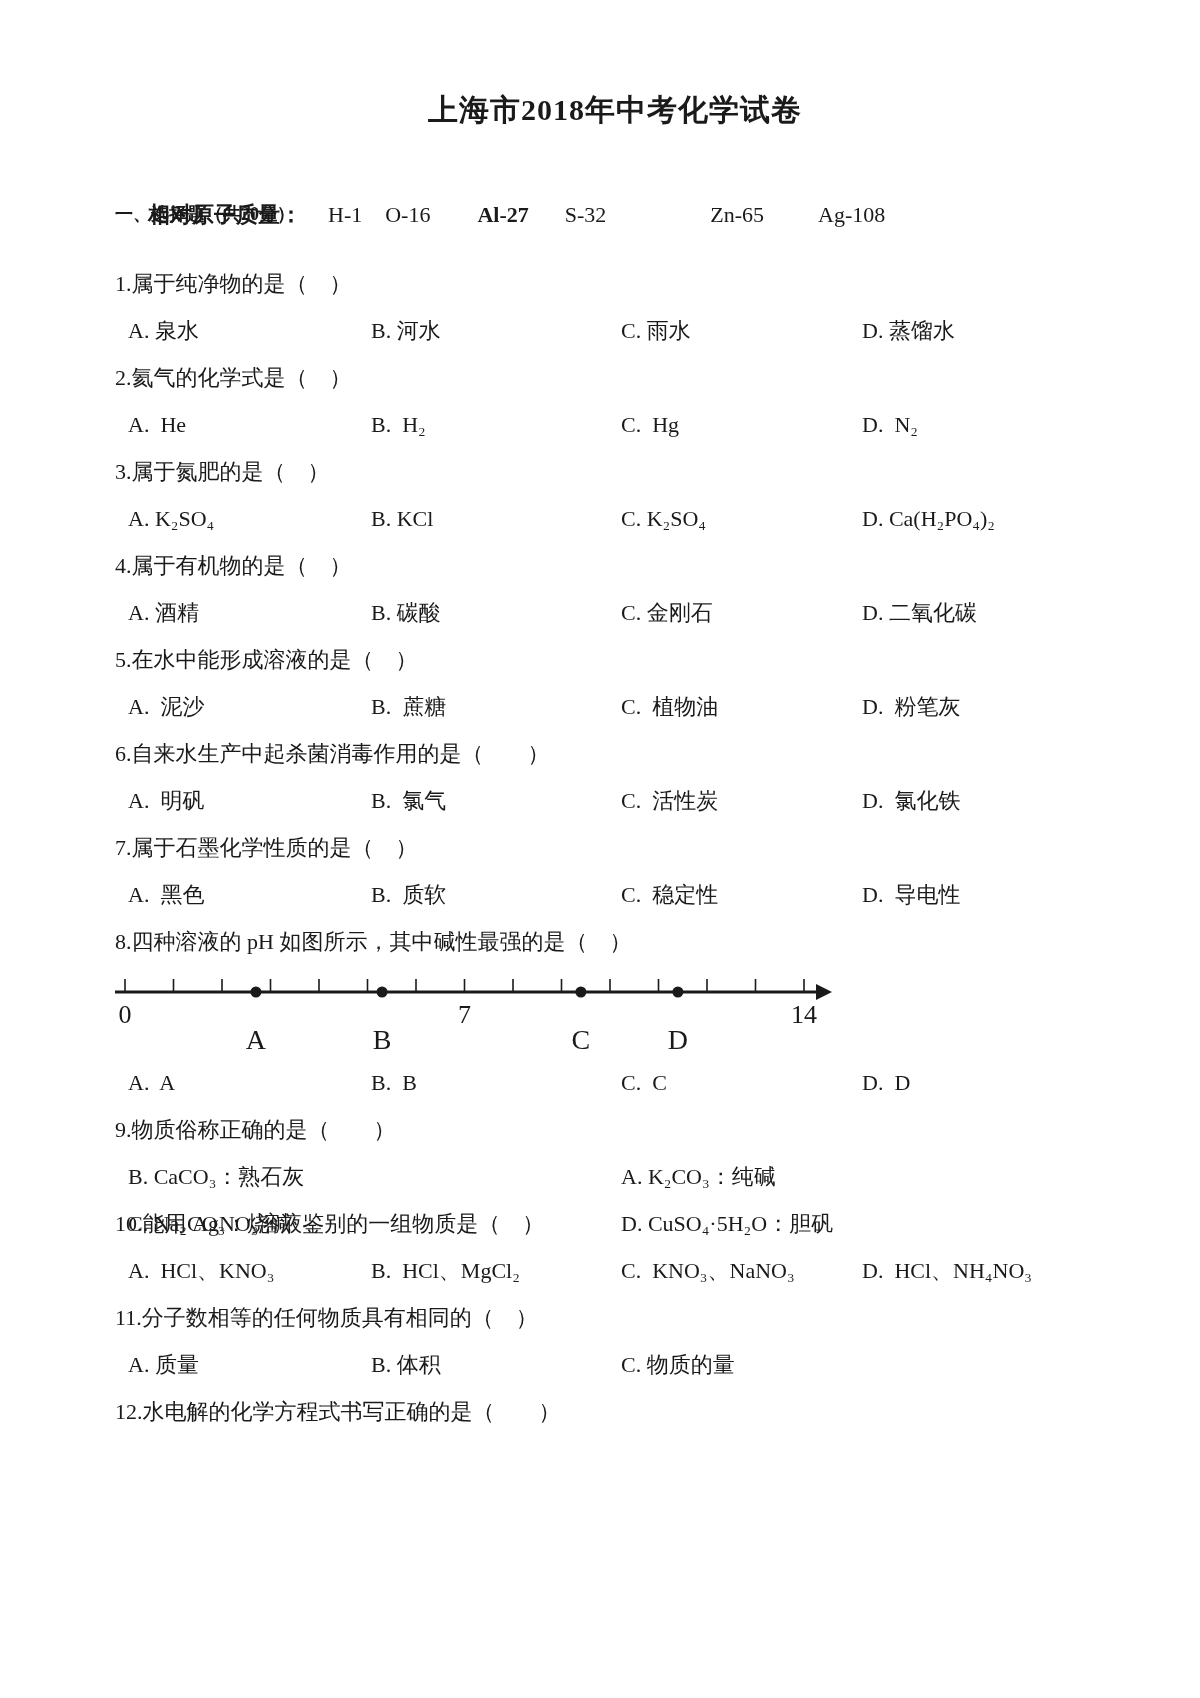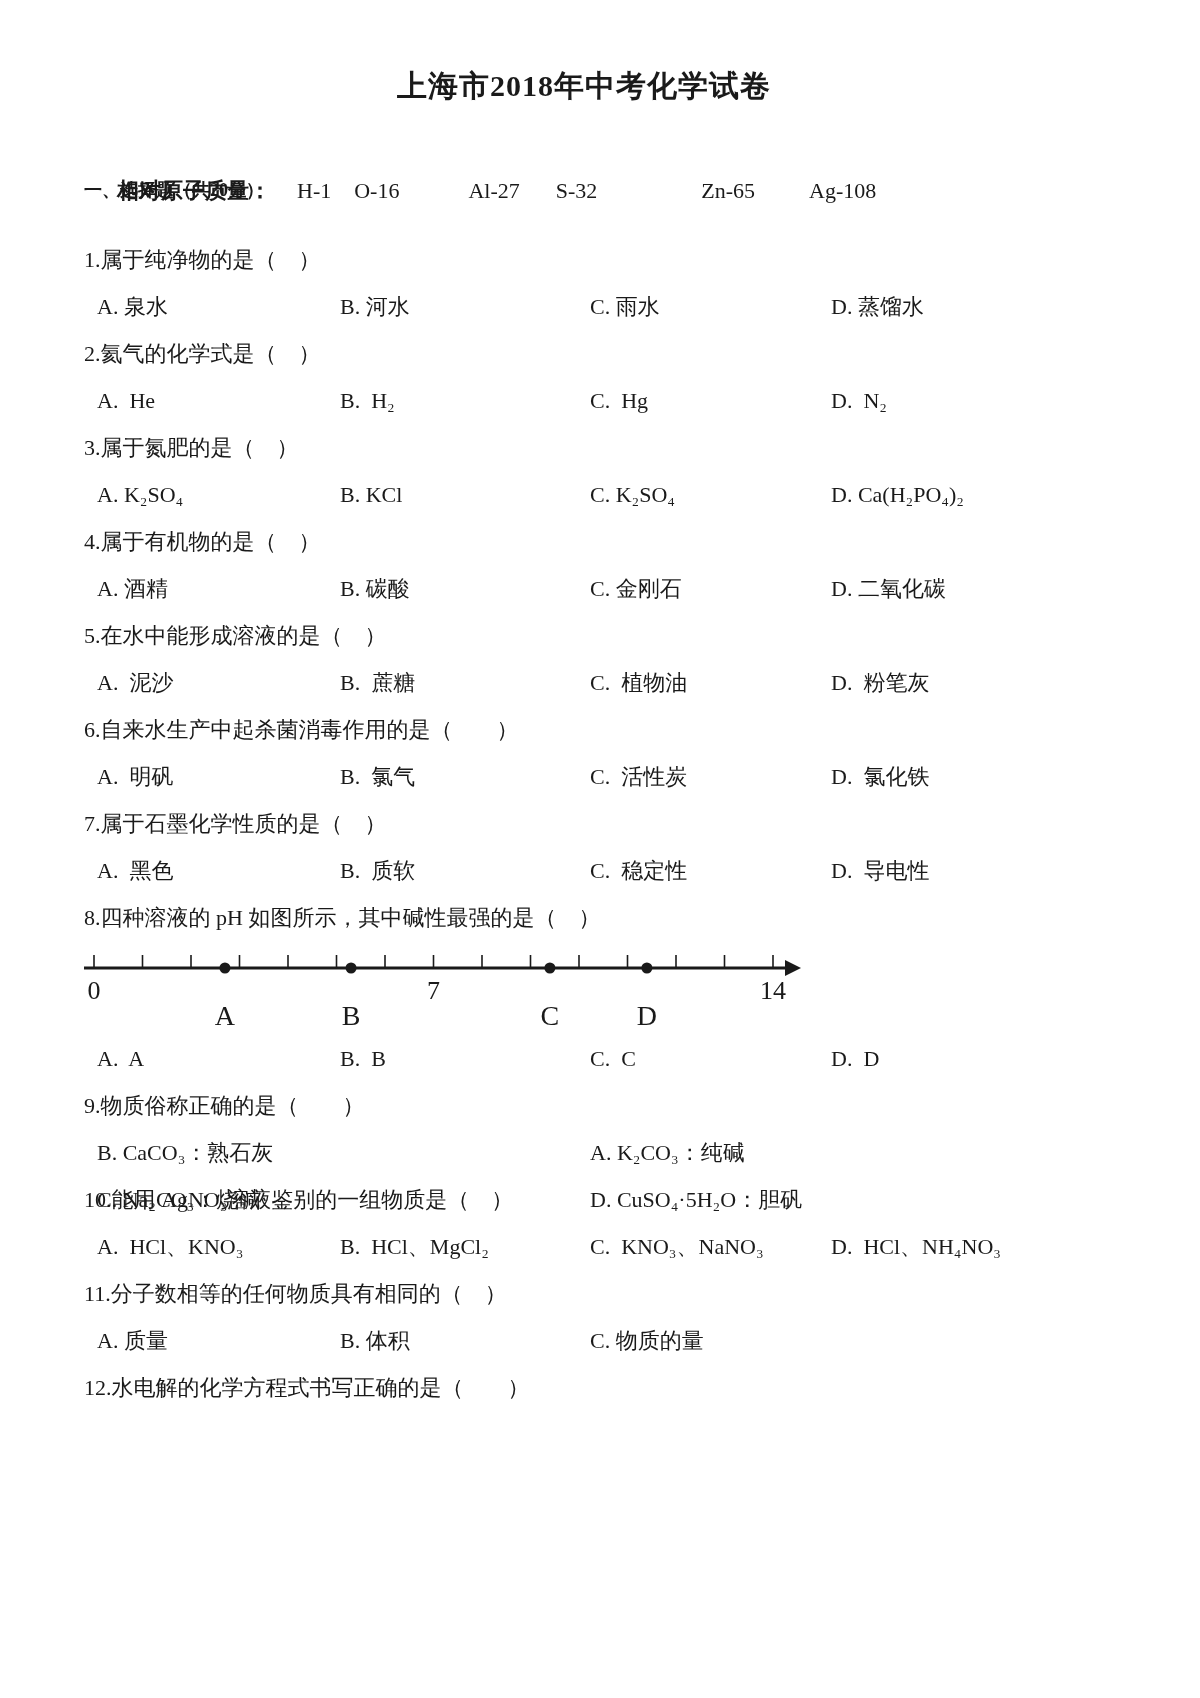--- a/index.html
+++ b/index.html
@@ -7,44 +7,44 @@
     position: relative;
     width: 1200px;
     height: 1698px;
     background: #ffffff;
     color: #1a1a1a;
     font-family: "Liberation Serif", "DejaVu Serif", serif;
     overflow: hidden;
   }
   .content {
     position: absolute;
-    left: 84px;
+    left: 115px;
     top: 0;
     width: 1000px;
-    padding-top: 64px;
+    padding-top: 88px;
   }
   .title {
     text-align: center;
     font-size: 30px;
     font-weight: bold;
     line-height: 44px;
     letter-spacing: 1px;
   }
   .atomic-line {
     margin-top: 12px;
     height: 47px;
     line-height: 47px;
     font-size: 22px;
     white-space: pre;
   }
   .atomic-label { font-weight: bold; }
   .atomic-vals span { display: inline-block; }
   .atomic-vals span:nth-child(1) { margin-left: 26px; }
   .atomic-vals span:nth-child(2) { margin-left: 23px; }
-  .atomic-vals span:nth-child(3) { margin-left: 69px; }
+  .atomic-vals span:nth-child(3) { margin-left: 47px; font-weight: bold; }
   .atomic-vals span:nth-child(4) { margin-left: 36px; }
   .atomic-vals span:nth-child(5) { margin-left: 104px; }
   .atomic-vals span:nth-child(6) { margin-left: 54px; }
   .section-heading {
     height: 47px;
     line-height: 47px;
     font-size: 18px;
     font-weight: bold;
   }
   #questions { margin-top: 22px; }

